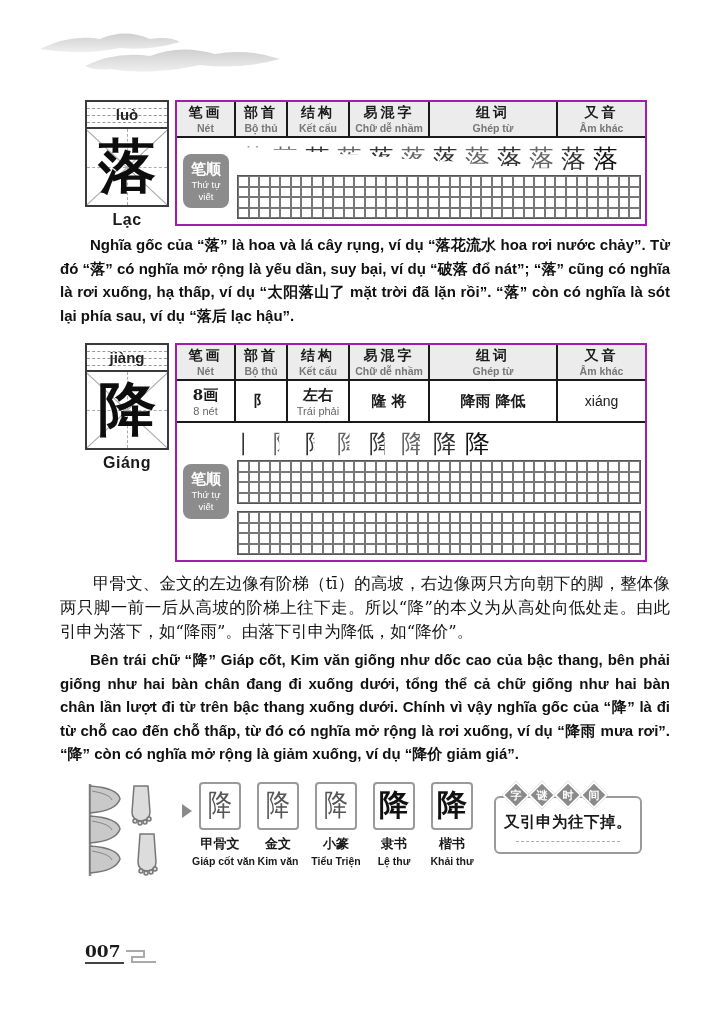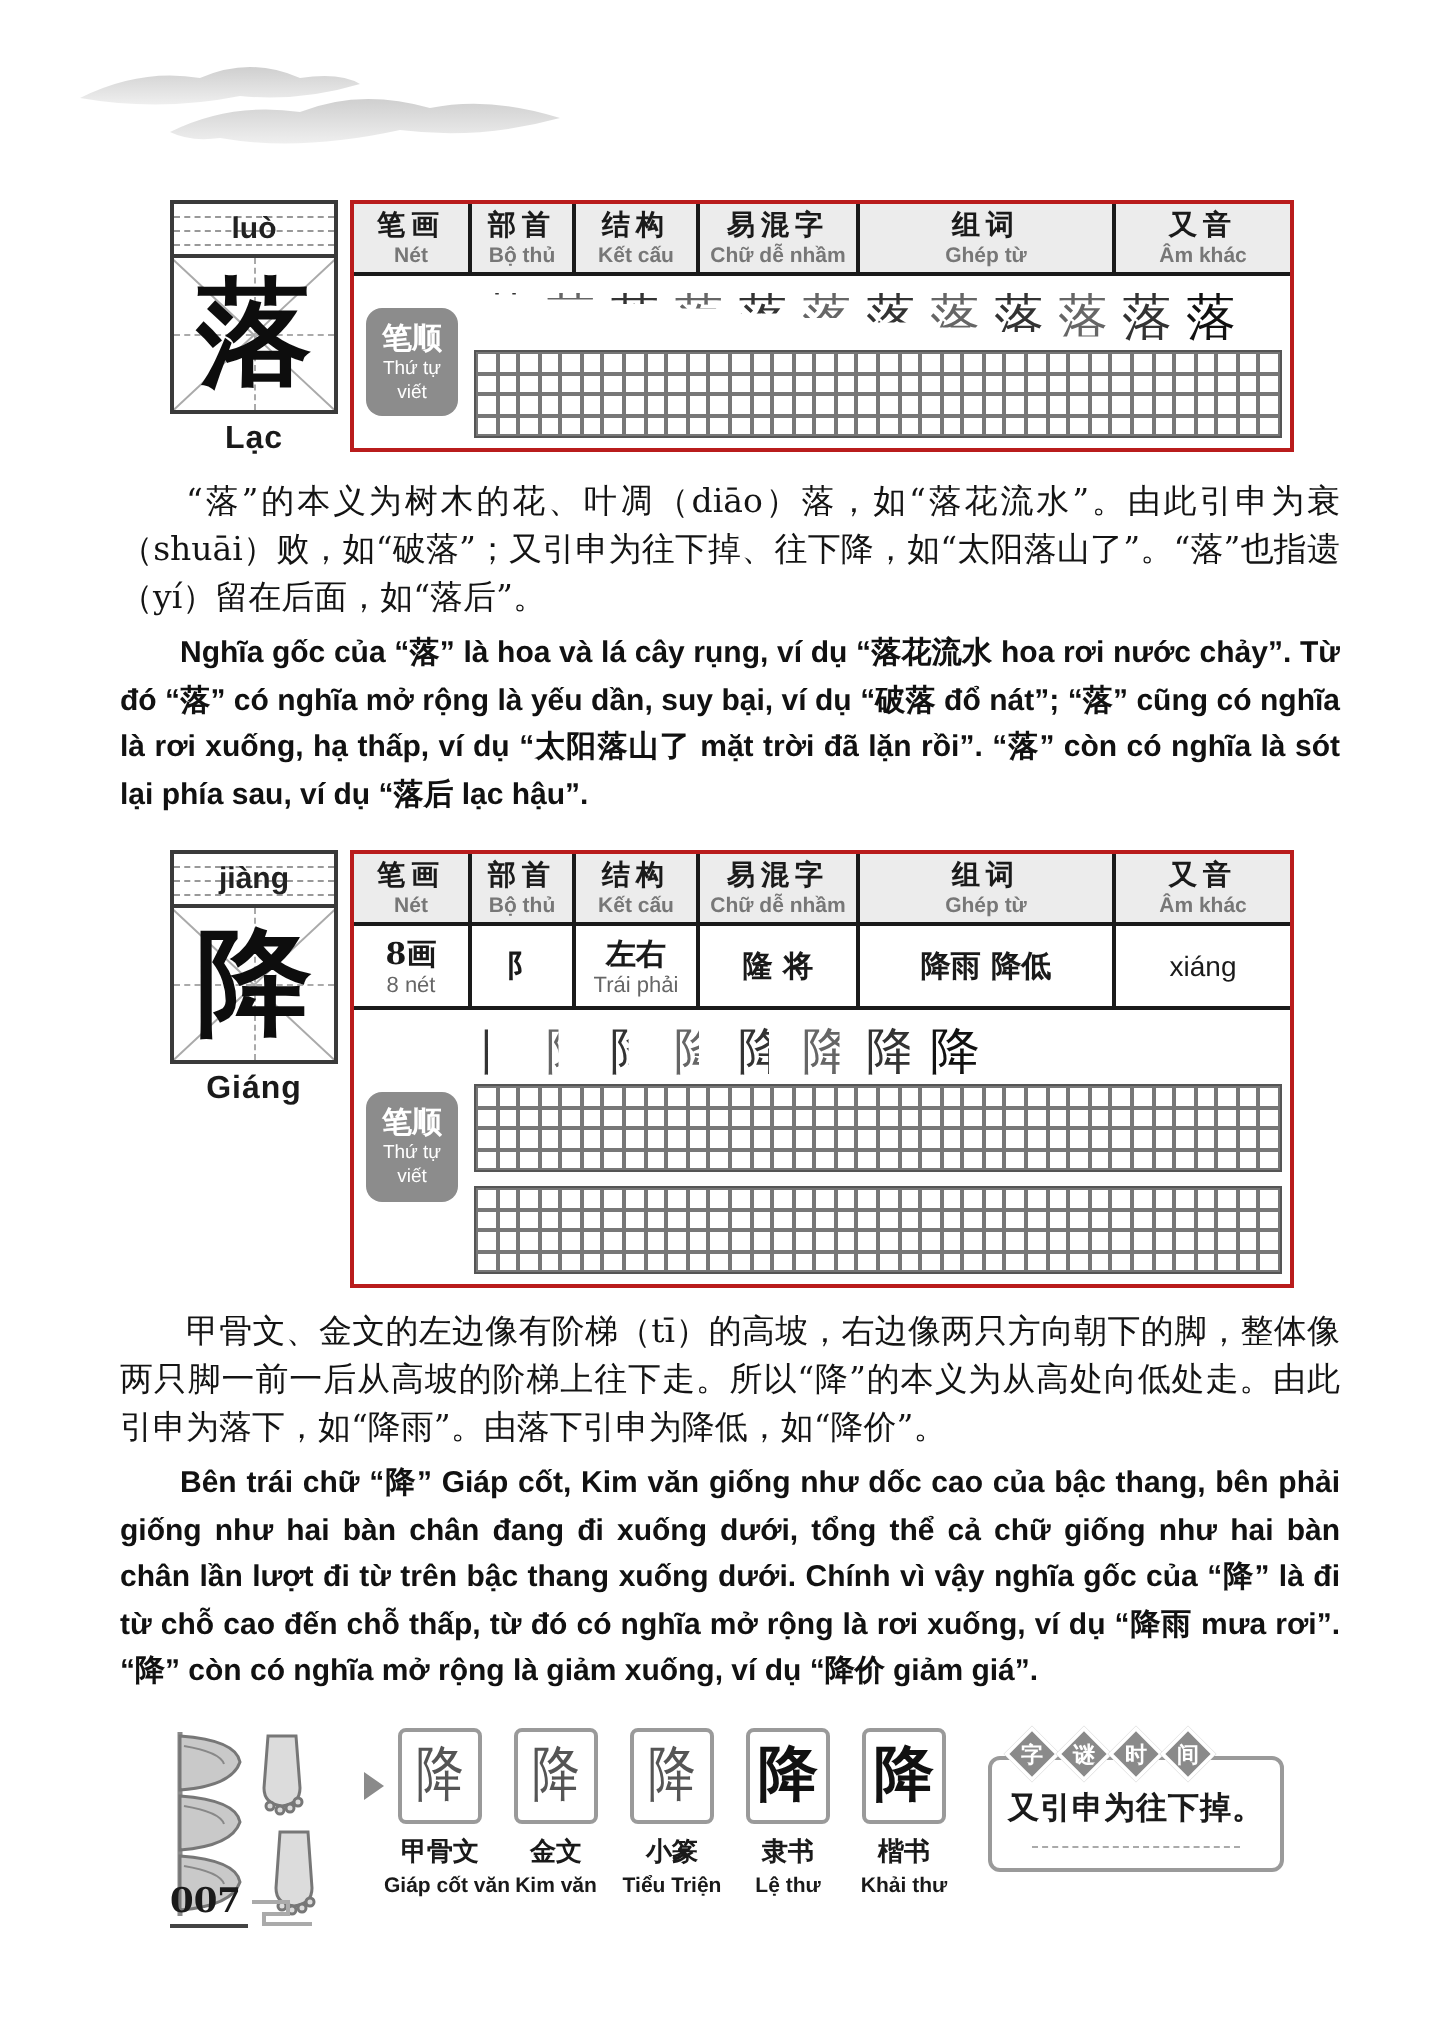--- a/index.html
+++ b/index.html
@@ -18,21 +18,21 @@
   .mi-grid { position:relative; width:84px; height:80px; border:2px solid #3a3a3a; overflow:hidden; background:#fff; }
   .mi-grid .diag { position:absolute; left:-25%; top:50%; width:150%; border-top:1px solid #aaa; }
   .mi-grid .d1 { transform:rotate(43deg); }
   .mi-grid .d2 { transform:rotate(-43deg); }
   .mi-grid .crossh { position:absolute; left:0; right:0; top:50%; border-top:1px dashed #aaa; }
   .mi-grid .crossv { position:absolute; top:0; bottom:0; left:50%; border-left:1px dashed #aaa; }
   .mi-grid .hz { position:absolute; inset:0; display:flex; align-items:center; justify-content:center;
                  font-family:"DejaVu Serif","Liberation Serif",serif; font-size:58px; font-weight:bold; color:#0d0d0d; }
   .viet-name { text-align:center; font-weight:bold; font-size:16px; margin-top:4px; letter-spacing:.5px; }
 
-  .entry-box { flex:1; border:2px solid #b91c1c; background:#fff; }
+  .entry-box { flex:1; border:2px solid #a21caf; background:#fff; }
   table.info { width:100%; border-collapse:collapse; table-layout:fixed; }
   table.info td { border:2px solid #1a1a1a; text-align:center; vertical-align:middle; padding:2px 1px; }
   table.info tr td:first-child { border-left:none; }
   table.info tr td:last-child { border-right:none; }
   table.info tr:first-child td { border-top:none; background:#ececec; }
   .hcell .zh { font-weight:bold; font-size:14px; letter-spacing:3px; font-family:"DejaVu Serif","Liberation Serif",serif; }
   .hcell .vi { font-size:10.5px; color:#777; font-weight:bold; }
   .vcell { height:42px; }
   .vcell .zh { font-size:15px; font-weight:bold; font-family:"DejaVu Serif","Liberation Serif",serif; }
   .vcell .vi { font-size:11px; color:#666; }
@@ -332,21 +332,20 @@
                 <div></div>
                 <div></div>
                 <div></div>
                 <div></div>
               </div>
           </div>
         </div>
       </div>
     </div>
 
-    <p class="para zh">“落”的本义为树木的花、叶凋（diāo）落，如“落花流水”。由此引申为衰（shuāi）败，如“破落”；又引申为往下掉、往下降，如“太阳落山了”。“落”也指遗（yí）留在后面，如“落后”。</p>
     <p class="para vi">Nghĩa gốc của “落” là hoa và lá cây rụng, ví dụ “落花流水 hoa rơi nước chảy”. Từ đó “落” có nghĩa mở rộng là yếu dần, suy bại, ví dụ “破落 đổ nát”; “落” cũng có nghĩa là rơi xuống, hạ thấp, ví dụ “太阳落山了 mặt trời đã lặn rồi”. “落” còn có nghĩa là sót lại phía sau, ví dụ “落后 lạc hậu”.</p>
 
     <div class="entry-row" style="margin-top:16px">
       <div class="char-card">
         <div class="pinyin-box">
           <div class="rule" style="top:6px"></div>
             <div class="rule" style="top:13px"></div>
             <div class="rule" style="top:20px"></div>
           <span class="py">jiàng</span>
         </div>

